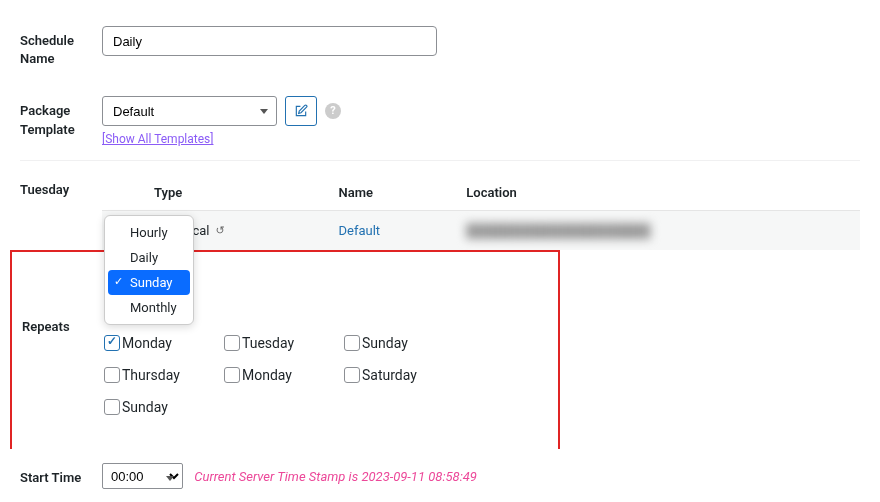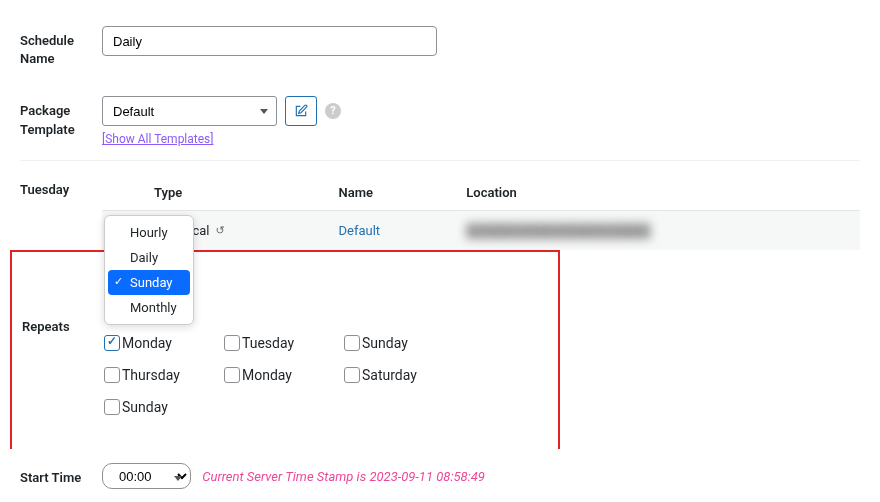--- a/index.html
+++ b/index.html
@@ -30,21 +30,21 @@
 .reset-icon { font-size: 11px; color: #666; }
 .blurred { filter: blur(5px); color: #999; user-select: none; }
 .repeats-section { position: relative; border: 2px solid #e02424; padding: 18px 0; margin-left: -10px; padding-left: 10px; width: 550px; }
 .repeats-content { position: relative; }
 .dropdown-menu { position: absolute; left: 0; top: -55px; width: 90px; background: #fff; border: 1px solid #ccc; border-radius: 6px; box-shadow: 0 2px 8px rgba(0,0,0,0.15); padding: 4px 0; z-index: 10; }
 .dropdown-item { padding: 5px 10px 5px 22px; font-size: 13px; cursor: pointer; position: relative; border-radius: 4px; margin: 0 3px; }
 .dropdown-item.selected { background: #0a6cff; color: #fff; }
 .dropdown-item.selected::before { content: "✓"; position: absolute; left: 6px; top: 5px; font-size: 11px; }
 .days-grid { display: flex; flex-wrap: wrap; gap: 0; margin-top: 65px; }
 .day-item { display: flex; align-items: center; gap: 2px; width: 120px; margin-bottom: 16px; font-size: 14px; }
-.select-small { padding: 3px 22px 3px 12px; border: 1px solid #8c8f94; border-radius: 10px; font-size: 13px; background: #fff; height: 26px; }
+.select-small { padding: 3px 22px 3px 4px; border: 1px solid #8c8f94; border-radius: 2px; font-size: 13px; background: #fff; height: 26px; }
 .time-hint { color: #ec4899; font-style: italic; font-size: 13px; margin-left: 8px; }
 svg { width: 14px; height: 14px; }
 </style>
 </head>
 <body>
 
 <div class="form-row no-border">
   <div class="row-label">Schedule Name</div>
   <div class="row-content">
     <input type="text" class="text-input" value="Daily" style="">

